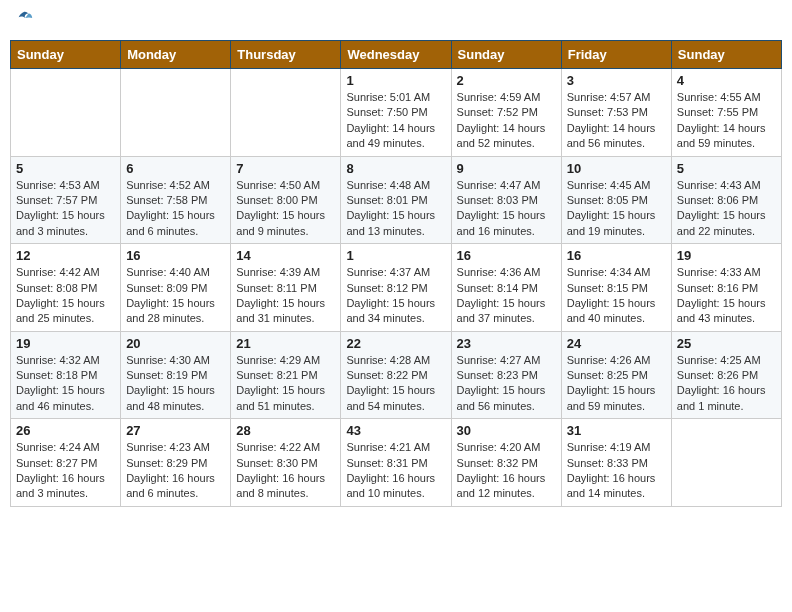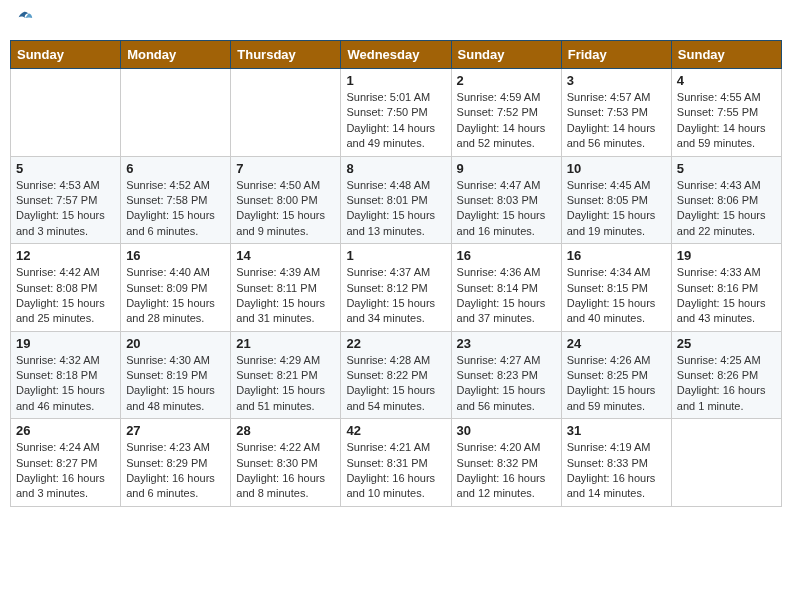--- a/index.html
+++ b/index.html
@@ -234,21 +234,21 @@
         </td>
         <td>
           <div class="day-num">27</div>
           <div class="day-info">Sunrise: 4:23 AM<br>Sunset: 8:29 PM<br>Daylight: 16 hours and 6 minutes.</div>
         </td>
         <td>
           <div class="day-num">28</div>
           <div class="day-info">Sunrise: 4:22 AM<br>Sunset: 8:30 PM<br>Daylight: 16 hours and 8 minutes.</div>
         </td>
         <td>
-          <div class="day-num">42</div>
+          <div class="day-num">43</div>
           <div class="day-info">Sunrise: 4:21 AM<br>Sunset: 8:31 PM<br>Daylight: 16 hours and 10 minutes.</div>
         </td>
         <td>
           <div class="day-num">30</div>
           <div class="day-info">Sunrise: 4:20 AM<br>Sunset: 8:32 PM<br>Daylight: 16 hours and 12 minutes.</div>
         </td>
         <td>
           <div class="day-num">31</div>
           <div class="day-info">Sunrise: 4:19 AM<br>Sunset: 8:33 PM<br>Daylight: 16 hours and 14 minutes.</div>
         </td>

